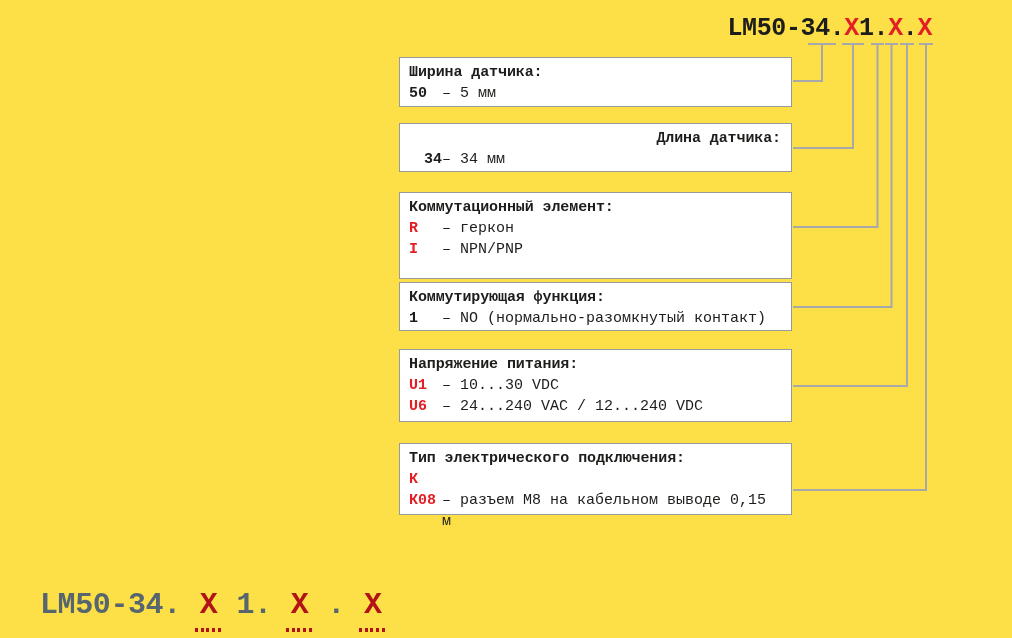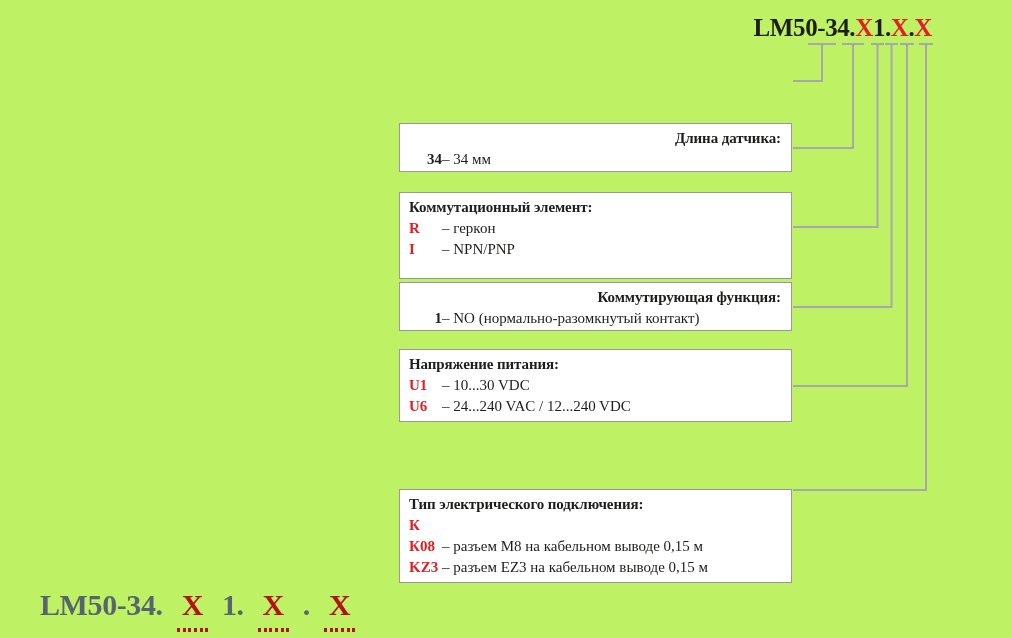--- a/index.html
+++ b/index.html
@@ -1,23 +1,23 @@
 <!DOCTYPE html>
 <html><head>
 <meta charset="utf-8">
 <style>
   * { margin: 0; padding: 0; box-sizing: border-box; }
   html, body { background: #ffffff; }
   .canvas {
     position: relative;
     width: 1012px;
     height: 638px;
-    background: #bef264;
+    background: #fde047;
     overflow: hidden;
-    font-family: Liberation Serif, serif;
+    font-family: Liberation Mono, monospace;
   }
 
   
   .top-code {
     position: absolute;
     top: 14px;
     left: 0;
     right: 80px;
     text-align: right;
     font-size: 25px;
@@ -55,23 +55,23 @@
     min-width: 33px;
     flex: 0 0 auto;
     color: #1d1d1b;
   }
   .row .code.red { color: #e31e24; }
   .row .desc { color: #1d1d1b; }
 
   .box-width  { top: 57px;  height: 50px; }
   .box-length { top: 123px; height: 49px; text-align: right; }
   .box-switch { top: 192px; height: 87px; }
-  .box-func   { top: 282px; height: 49px; text-align: right; }
+  .box-func   { top: 282px; height: 49px; }
   .box-volt   { top: 349px; height: 73px; }
-  .box-conn   { top: 443px; height: 94px; margin-top: 46px; }
+  .box-conn   { top: 443px; height: 72px; }
 
   
   .footer-code {
     position: absolute;
     top: 588px;
     left: 40px;
     display: flex;
     align-items: baseline;
     font-size: 30px;
     font-weight: bold;
@@ -107,20 +107,27 @@
     <g fill="none" stroke="#a6a8ab" stroke-width="2">
       <path d="M808 44 H836 M822 44 V81 H793"></path>
       <path d="M842 44 H864 M853 44 V148 H793"></path>
       <path d="M871 44 H884 M877.5 44 V227 H793"></path>
       <path d="M885 44 H898 M891.5 44 V307 H793"></path>
       <path d="M900 44 H914 M907 44 V386 H793"></path>
       <path d="M919 44 H933 M926 44 V490 H793"></path>
     </g>
   </svg>
 
+  <div class="box box-width">
+    <div class="box-title">Ширина датчика:</div>
+    <div class="row">
+      <span class="code">50</span>
+      <span class="desc">– 5 мм</span>
+    </div>
+  </div>
 
   <div class="box box-length">
     <div class="box-title">Длина датчика:</div>
     <div class="row">
       <span class="code">34</span>
       <span class="desc">– 34 мм</span>
     </div>
   </div>
 
   <div class="box box-switch">
@@ -157,24 +164,20 @@
 
   <div class="box box-conn">
     <div class="box-title">Тип электрического подключения:</div>
     <div class="row">
       <span class="code red">К</span>
     </div>
     <div class="row">
       <span class="code red">К08</span>
       <span class="desc">– разъем М8 на кабельном выводе 0,15 м</span>
     </div>
-    <div class="row">
-      <span class="code red">KZ3</span>
-      <span class="desc">– разъем EZ3 на кабельном выводе 0,15 м</span>
-    </div>
   </div>
 
   <div class="footer-code">
     <span class="seg slate">LM50-34.</span>
     <span class="seg fred dotted">X</span>
     <span class="seg slate">1.</span>
     <span class="seg fred dotted">X</span>
     <span class="seg slate">.</span>
     <span class="seg fred dotted">X</span>
   </div>

